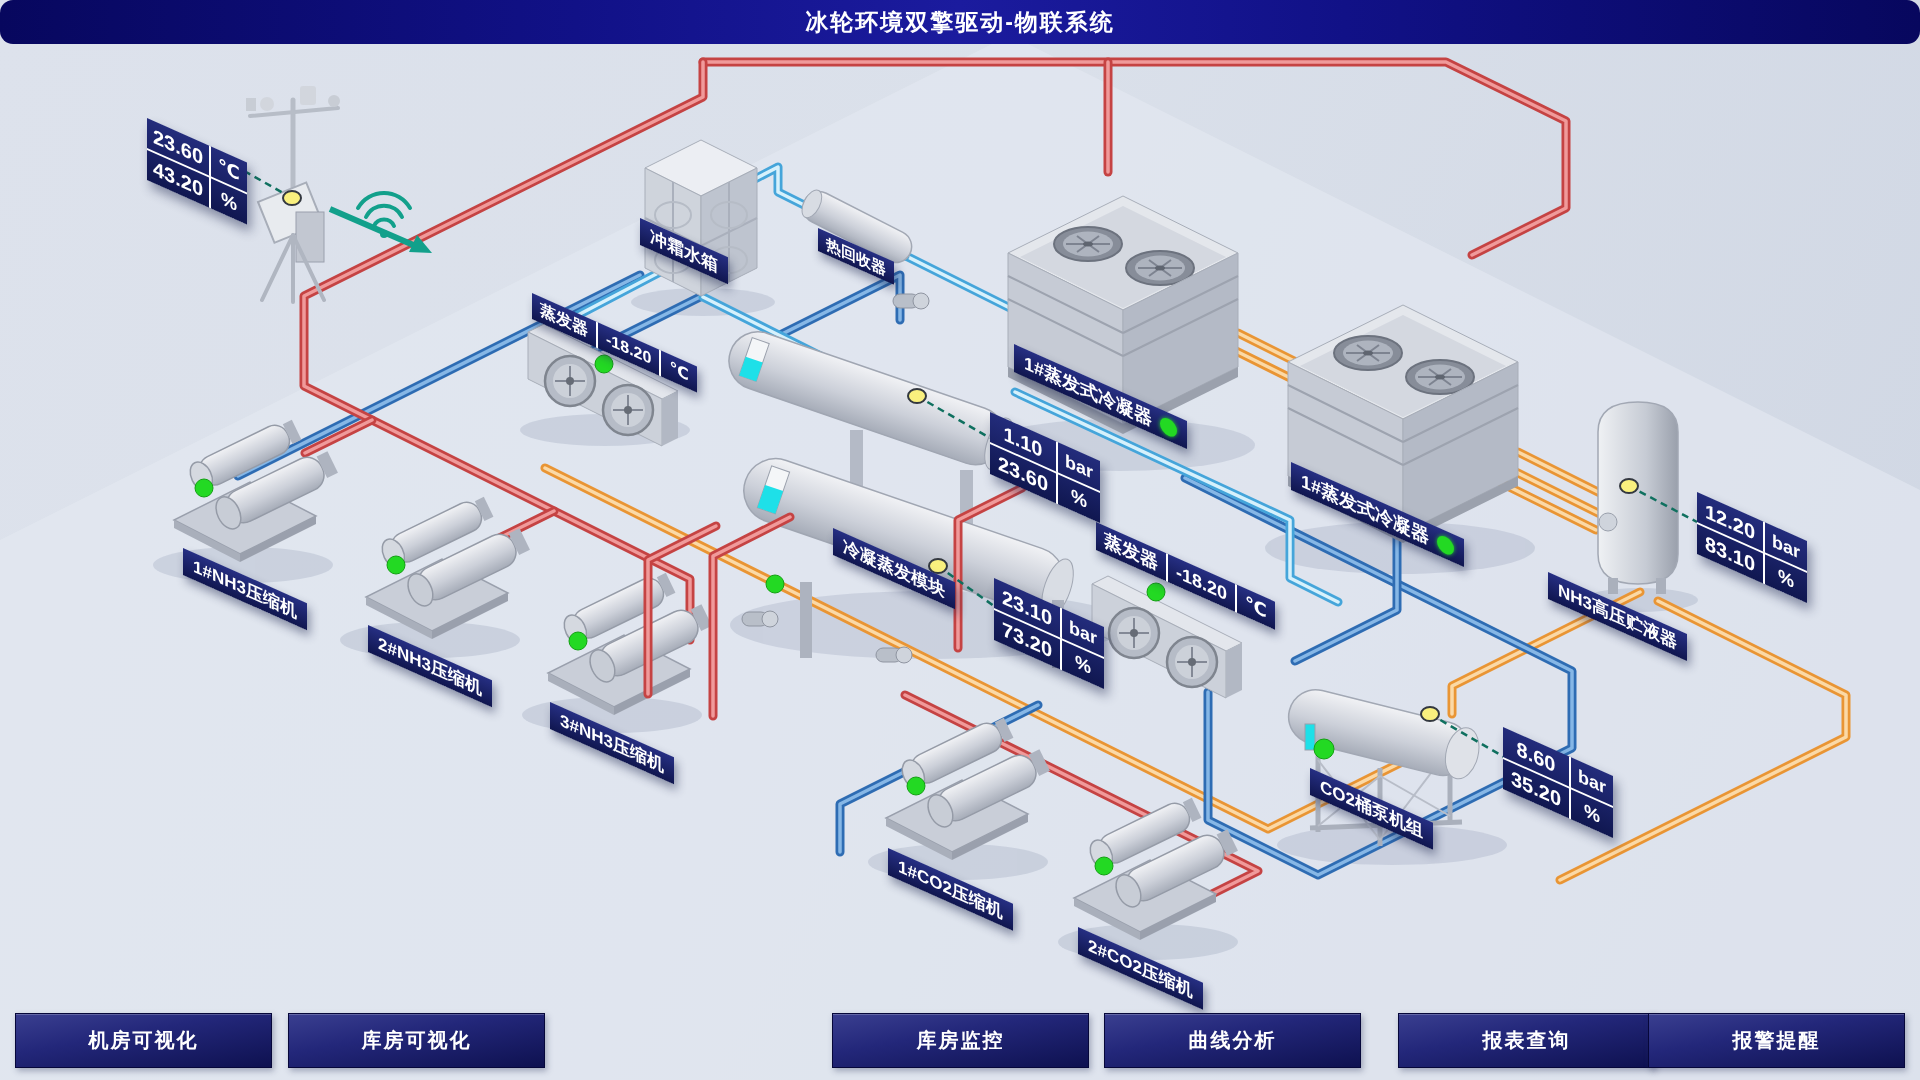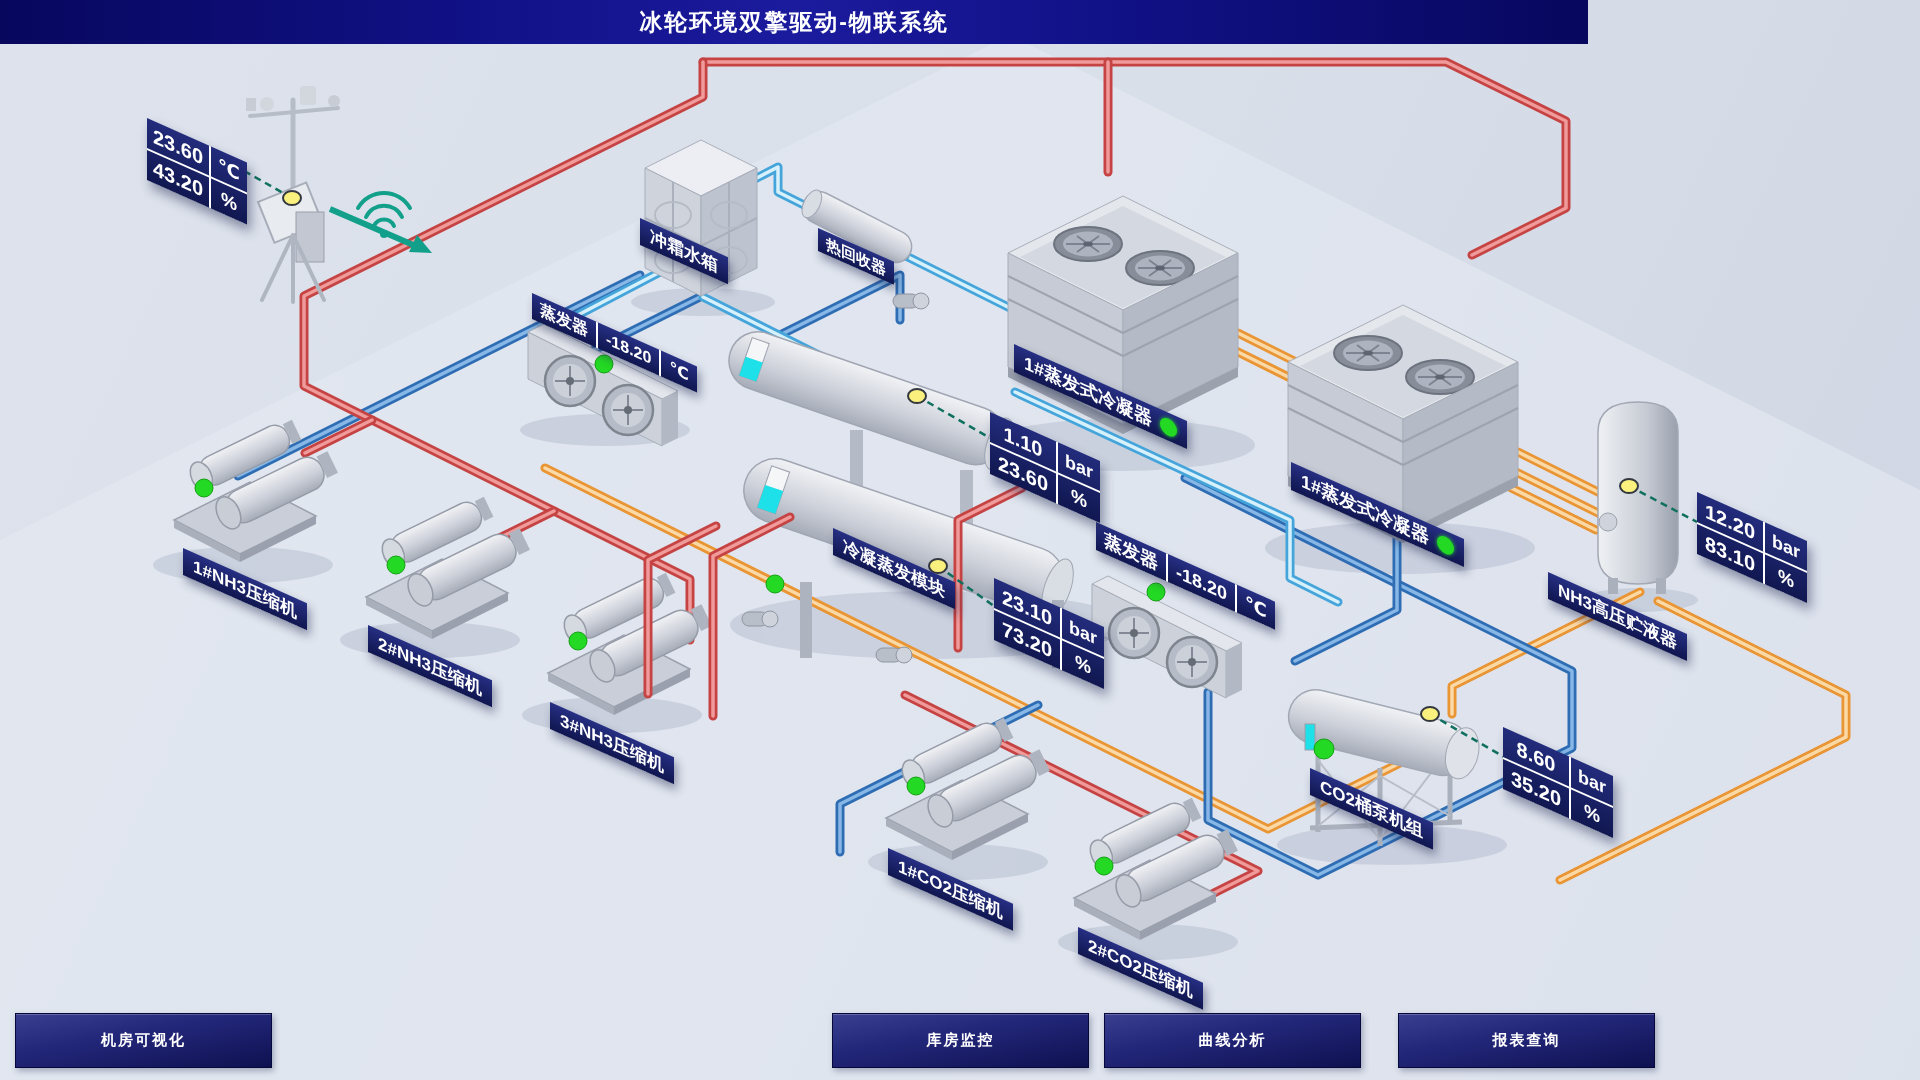--- a/index.html
+++ b/index.html
@@ -1,23 +1,23 @@
 <!DOCTYPE html>
 <html><head>
 <meta charset="utf-8">
 <style>
   html,body{margin:0;padding:0;background:#c6cdda;}
   .stage{position:relative;width:1920px;height:1080px;overflow:hidden;
     background:linear-gradient(115deg,#dde2ec 0%,#dae0ea 45%,#cfd6e3 100%);
     font-family:"Liberation Sans","DejaVu Sans",sans-serif;}
   .stage svg{position:absolute;left:0;top:0;}
   
-  .header{position:absolute;left:0;top:0;width:1588px;height:44px;
+  .header{position:absolute;left:0;top:0;width:1920px;height:44px;
     background:linear-gradient(90deg,#07075e 0%,#111187 30%,#1b1b9e 50%,#111187 70%,#07075e 100%);
-    display:flex;align-items:center;justify-content:center;z-index:30;}
+    display:flex;align-items:center;justify-content:center;z-index:30;border-radius:13px;}
   .header .title{color:#fff;font-size:23px;font-weight:bold;letter-spacing:2px;}
   
   .tag{position:absolute;background:linear-gradient(180deg,#262f83,#10164f);
     color:#fff;font-weight:bold;font-size:17px;line-height:1;white-space:nowrap;
     padding:5px 10px;transform:skewY(24deg);transform-origin:0 0;
     box-shadow:3px 5px 9px rgba(30,40,80,.45);z-index:20;display:flex;align-items:center;}
   .tag.small{font-size:15px;padding:4px 8px;}
   .tag .dot{width:17px;height:17px;border-radius:50%;background:#23d923;
     box-shadow:0 0 4px #23d923;margin-left:8px;display:inline-block;}
   .tag3{display:flex;padding:0;}
@@ -26,21 +26,21 @@
   
   .callout{position:absolute;display:grid;grid-template-columns:66px 44px;
     background:linear-gradient(180deg,#232c7c,#101750);color:#fff;font-weight:bold;
     transform:skewY(24deg);transform-origin:0 0;box-shadow:4px 6px 10px rgba(30,40,80,.45);z-index:20;}
   .callout .cell{height:30px;display:flex;align-items:center;justify-content:center;font-size:20px;}
   .callout .unit{border-left:2px solid #fff;font-size:18px;}
   .callout .r2{border-top:2px solid #fff;}
   
   .navbtn{position:absolute;top:1013px;width:257px;height:55px;
     background:linear-gradient(170deg,#3a3f90 0%,#23277a 40%,#0e1150 100%);
-    border:1px solid #06073a;box-sizing:border-box;color:#fff;font-size:15px;font-weight:bold;
+    border:1px solid #06073a;box-sizing:border-box;color:#fff;font-size:20px;font-weight:bold;
     display:flex;align-items:center;justify-content:center;letter-spacing:2px;
     box-shadow:inset 0 1px 0 rgba(255,255,255,.22), 2px 3px 6px rgba(40,50,90,.35);z-index:30;cursor:pointer;}
 </style>
 </head>
 <body>
 
 <div class="stage">
 
   <svg width="1920" height="1080" viewBox="0 0 1920 1080">
     <defs>
@@ -399,17 +399,19 @@
     <div class="cell unit r2">%</div>
   </div>
   <div class="callout" style="left:1503px;top:727px;">
     <div class="cell">8.60</div>
     <div class="cell unit">bar</div>
     <div class="cell r2">35.20</div>
     <div class="cell unit r2">%</div>
   </div>
 
   <div class="navbtn" style="left:15px;">机房可视化</div>
+  <div class="navbtn" style="left:288px;">库房可视化</div>
   <div class="navbtn" style="left:832px;">库房监控</div>
   <div class="navbtn" style="left:1104px;">曲线分析</div>
   <div class="navbtn" style="left:1376px;margin-left:22px;">报表查询</div>
+  <div class="navbtn" style="left:1648px;">报警提醒</div>
 
 </div>
 
 </body></html>

